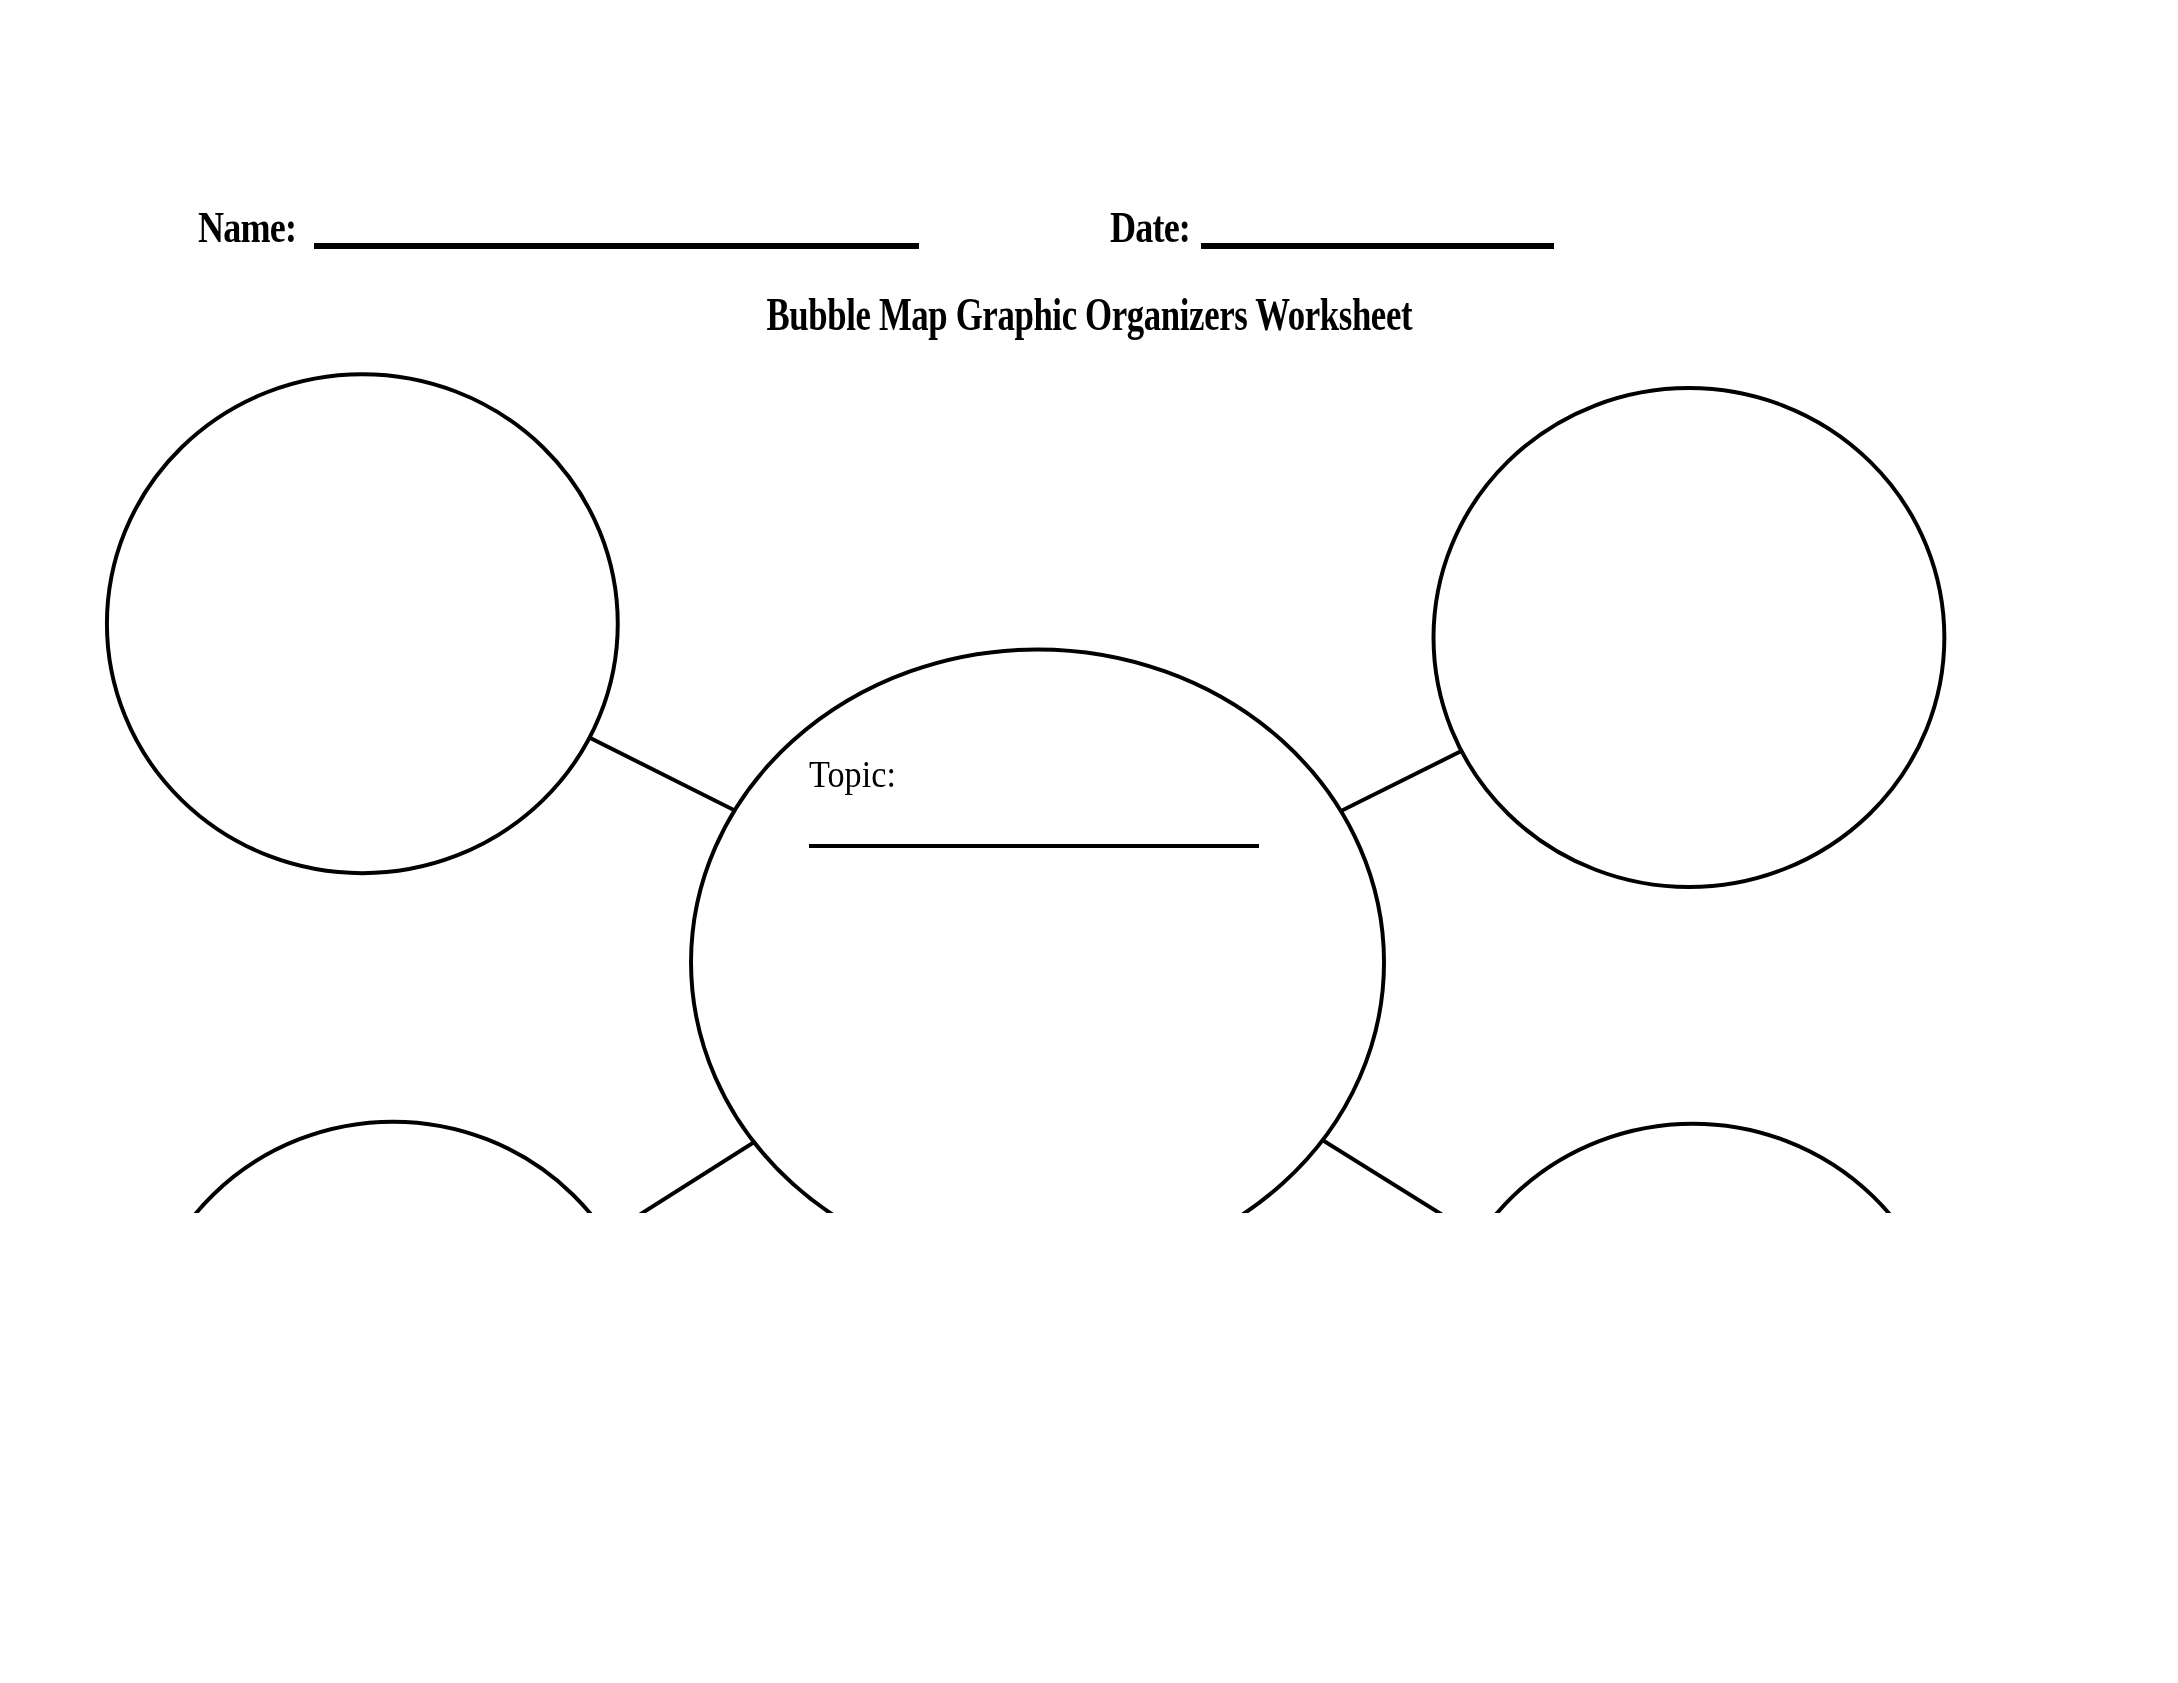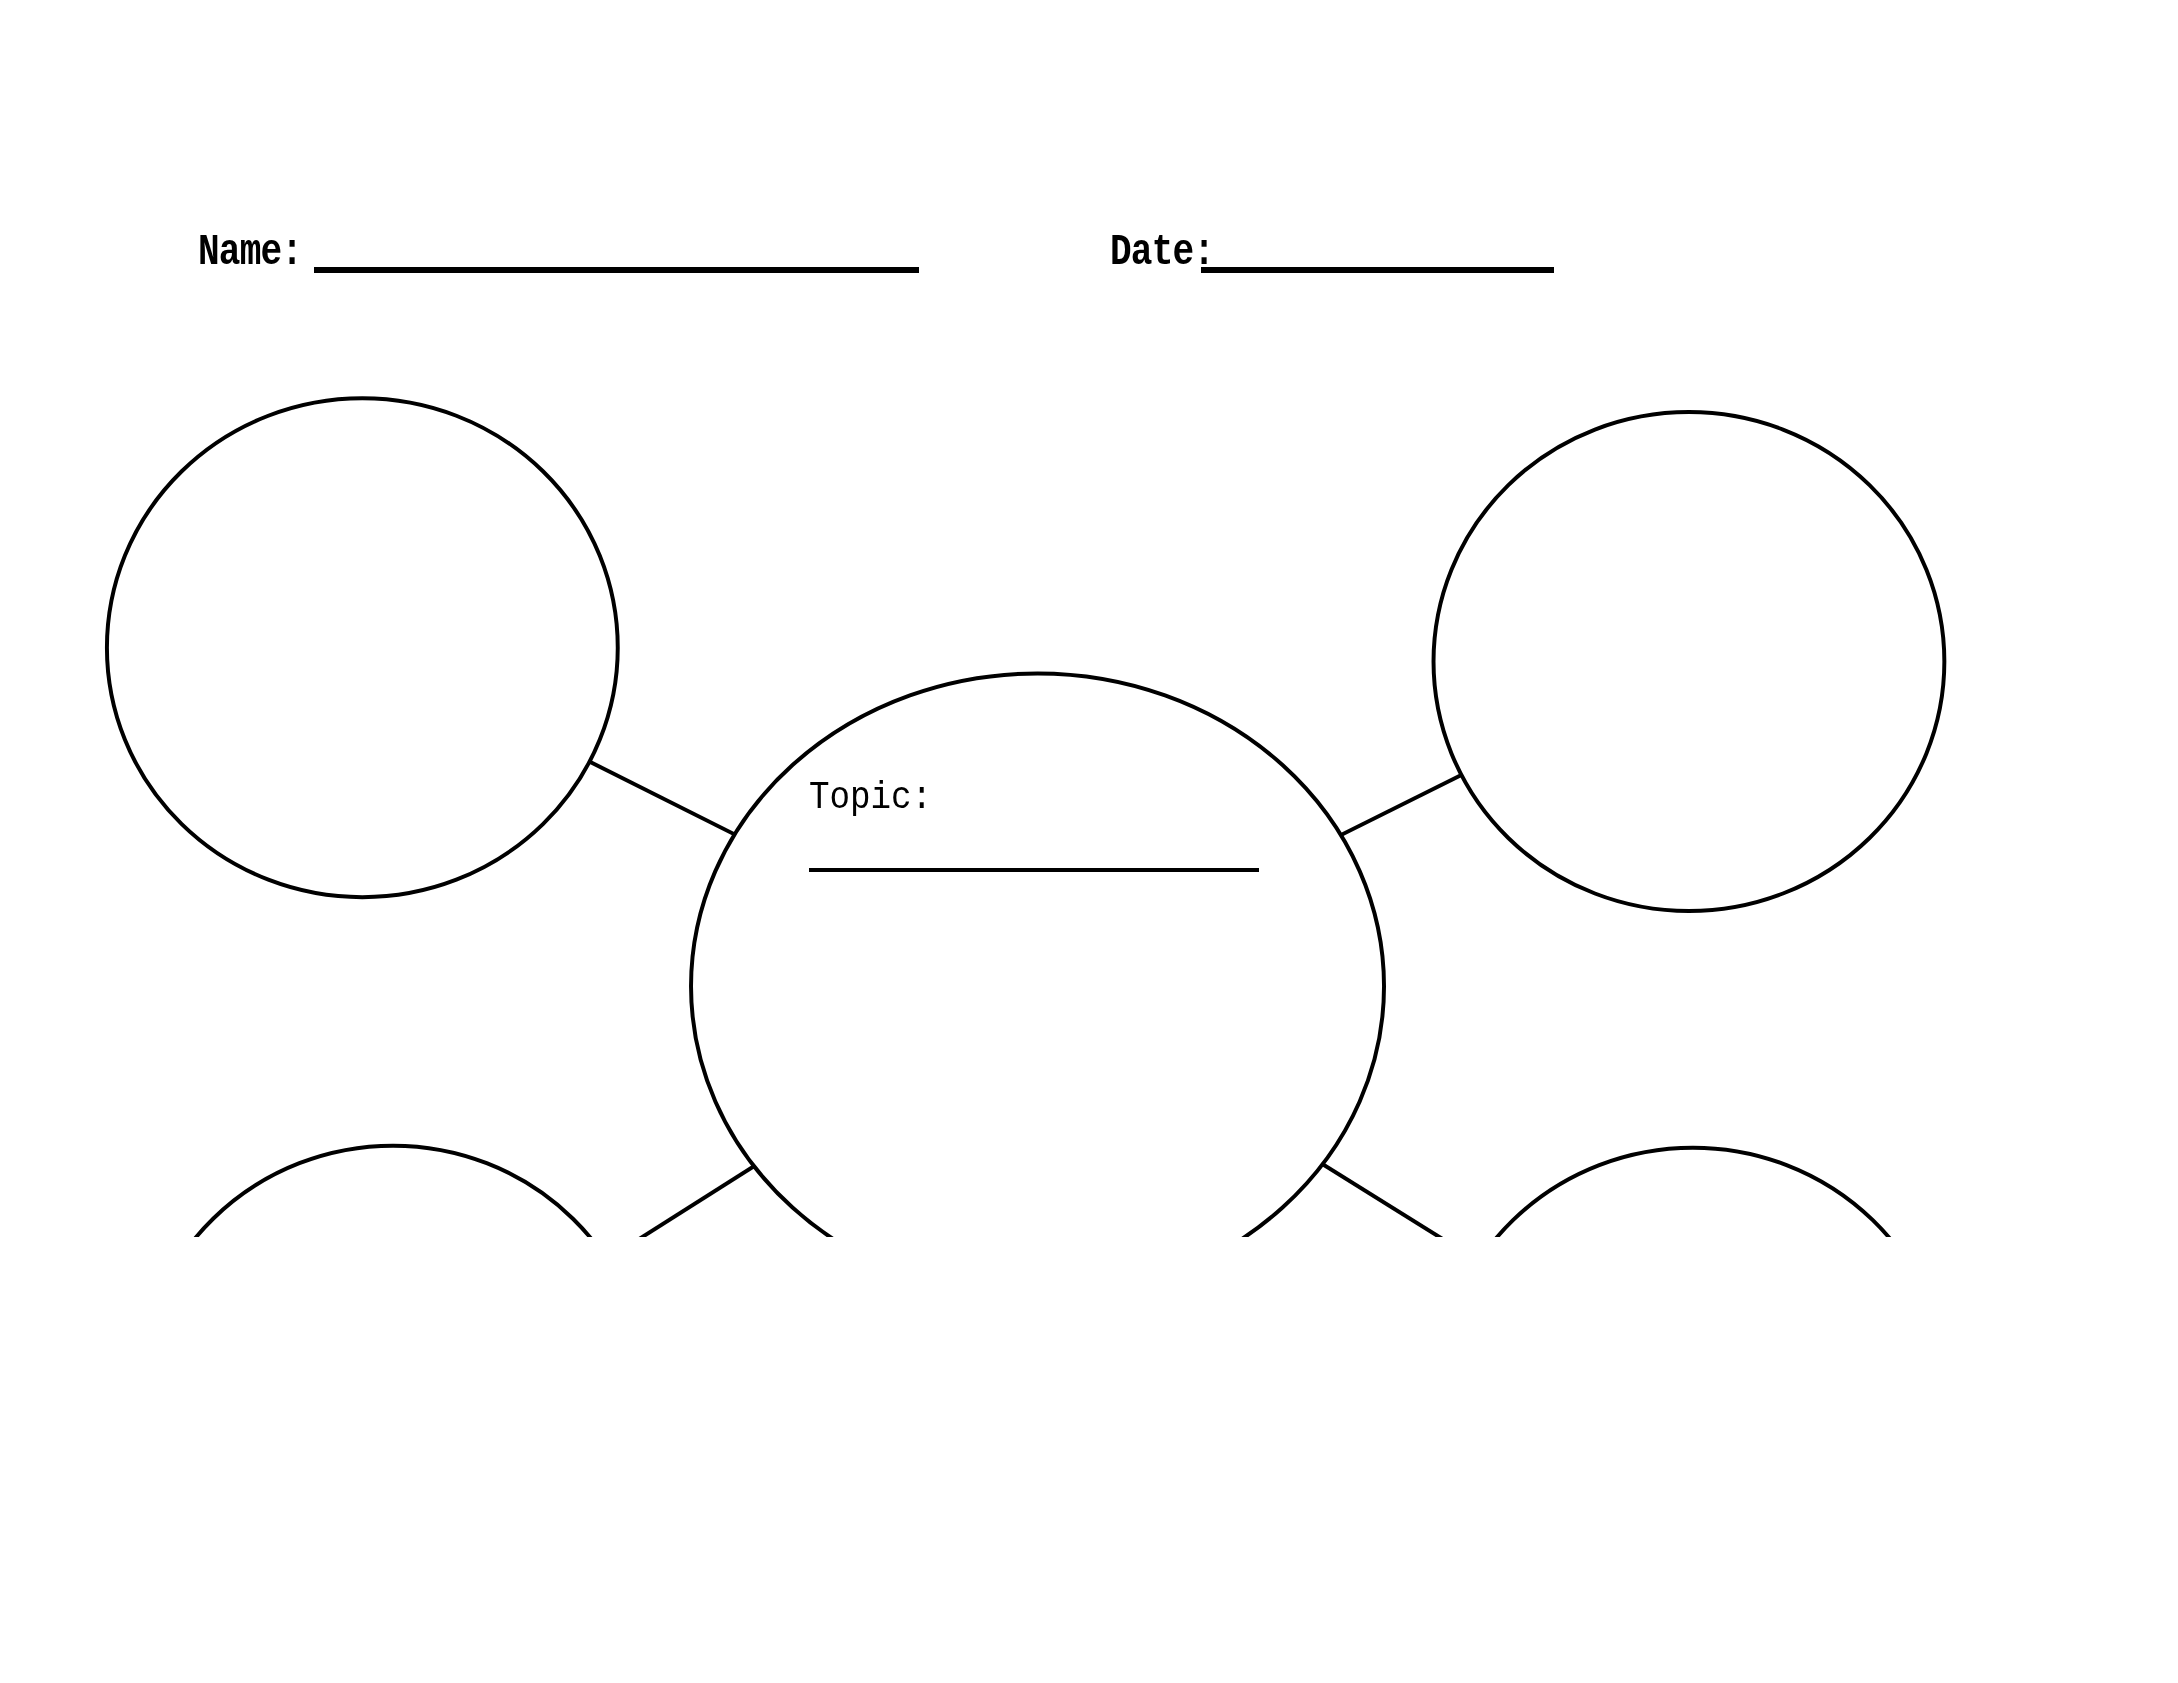--- a/index.html
+++ b/index.html
@@ -6,23 +6,22 @@
     margin: 0;
     padding: 0;
     background: #ffffff;
   }
   .page {
     position: relative;
     width: 2178px;
     height: 1213px;
     background: #ffffff;
     color: #000000;
-    font-family: Liberation Mono, monospace;
+    font-family: Liberation Serif, serif;
     overflow: hidden;
-    margin-top: 24px;
   }
   .diagram-svg {
     position: absolute;
     left: 0;
     top: 0;
     width: 2178px;
     height: 1683px;
   }
   .field-label {
     position: absolute;
@@ -95,18 +94,21 @@
       <ellipse cx="1048" cy="972" rx="350" ry="316"></ellipse>
     </g>
   </svg>
 
   <span class="field-label name-label">Name:</span>
   <div class="blank-line name-blank"></div>
 
   <span class="field-label date-label">Date:</span>
   <div class="blank-line date-blank"></div>
 
+  <div class="sheet-title">
+    <span class="squeeze">Bubble Map Graphic Organizers Worksheet</span>
+  </div>
 
   <span class="topic-label">Topic:</span>
   <div class="blank-line topic-blank"></div>
 
 </div>
 
 
 </body></html>

